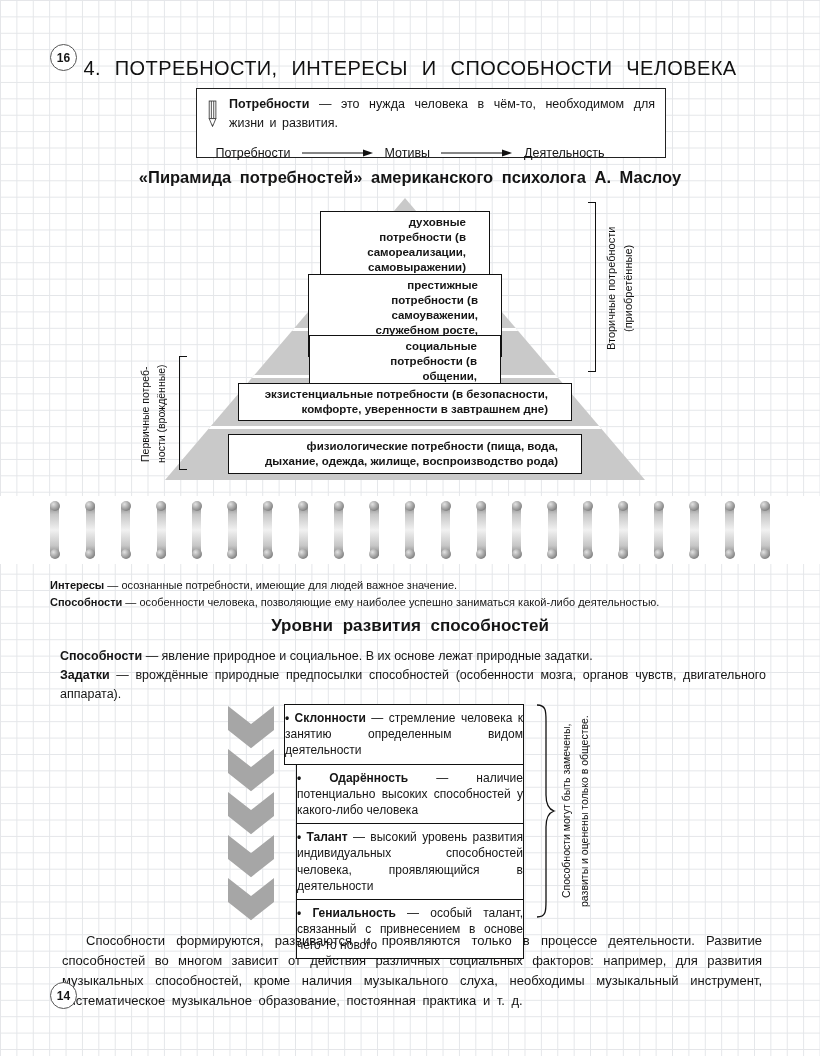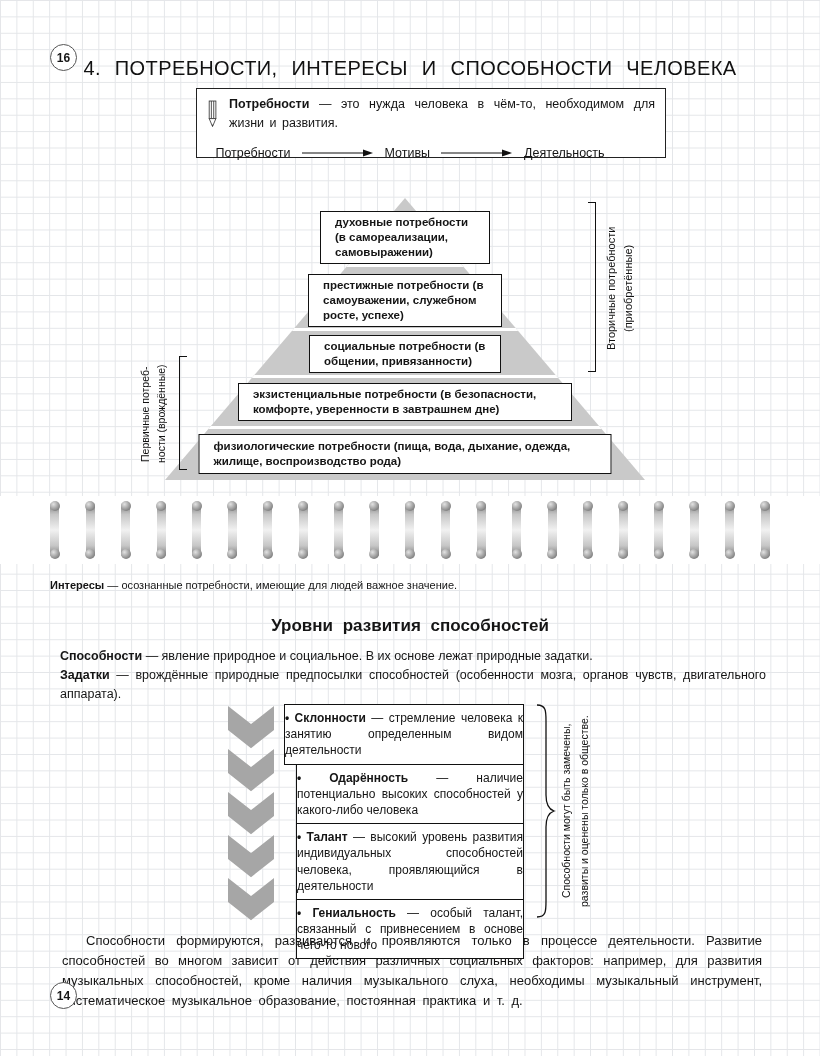--- a/index.html
+++ b/index.html
@@ -54,28 +54,28 @@
   .pyramid{position:absolute;left:165px;top:198px;width:480px;height:282px;}
   .pyr-shape{
     position:absolute;inset:0;background:var(--pyramid-fill);
     clip-path:polygon(50% 0,100% 100%,0 100%);
   }
   .pyr-sep{position:absolute;left:0;right:0;height:3px;background:#fff;}
   .s1{top:66px;}.s2{top:130px;}.s3{top:177px;}.s4{top:228px;}
   .pyr-label{
     position:absolute;left:50%;transform:translateX(-50%);
     background:#fff;border:1px solid #111;
-    font-size:11.5px;font-weight:bold;line-height:1.3;text-align:left;
-    display:flex;align-items:center;justify-content:center;padding:3px 14px;
+    font-size:11.5px;font-weight:bold;line-height:1.3;text-align:right;
+    display:flex;align-items:center;justify-content:center;padding:3px 23px;
   }
   .pl1{top:13px;width:170px;min-height:50px;}
   .pl2{top:76px;width:194px;min-height:50px;}
   .pl3{top:137px;width:192px;min-height:36px;}
   .pl4{top:185px;width:334px;min-height:38px;}
-  .pl5{top:236px;width:413px;min-height:40px;}
+  .pl5{top:236px;width:354px;min-height:40px;}
   
   .bracket{position:absolute;}
   .bracket-right{left:588px;top:202px;width:8px;height:170px;
     border-top:1px solid #111;border-right:1px solid #111;border-bottom:1px solid #111;}
   .bracket-left{left:179px;top:356px;width:8px;height:114px;
     border-top:1px solid #111;border-left:1px solid #111;border-bottom:1px solid #111;}
   .vtext{
     position:absolute;writing-mode:vertical-rl;transform:rotate(180deg);
     font-size:11px;line-height:1.5;text-align:center;color:#111;
   }
@@ -152,20 +152,21 @@
       <polygon points="61,1.5 71,5 61,8.5" fill="#111"></polygon>
     </svg>
     <span>Мотивы</span>
     <svg class="arrow" width="72" height="10" viewBox="0 0 72 10">
       <line x1="0" y1="5" x2="62" y2="5" stroke="#111" stroke-width="1.2"></line>
       <polygon points="61,1.5 71,5 61,8.5" fill="#111"></polygon>
     </svg>
     <span>Деятельность</span>
   </div>
 
+  <h2 class="pyr-title">«Пирамида потребностей» американского психолога А. Маслоу</h2>
 
   <div class="pyramid">
     <div class="pyr-shape">
       <div class="pyr-sep s1"></div>
       <div class="pyr-sep s2"></div>
       <div class="pyr-sep s3"></div>
       <div class="pyr-sep s4"></div>
     </div>
     <div class="pyr-label pl1">духовные потребности (в самореализации, самовыражении)</div>
     <div class="pyr-label pl2">престижные потребности (в самоуважении, служебном росте, успехе)</div>
@@ -205,20 +206,21 @@
     <span class="spiral"></span>
     <span class="spiral"></span>
     <span class="spiral"></span>
     <span class="spiral"></span>
     <span class="spiral"></span>
     <span class="spiral"></span>
   </div>
 
   <div class="defs">
     <p><b>Интересы</b> <span>— осознанные потребности, имеющие для людей важное значение.</span></p>
+    <p><b>Способности</b> <span>— особенности человека, позволяющие ему наиболее успешно заниматься какой-либо деятельностью.</span></p>
   </div>
 
   <h2 class="sec-title">Уровни развития способностей</h2>
 
   <div class="intro">
     <p><b>Способности</b> <span>— явление природное и социальное. В их основе лежат природные задатки.</span></p>
     <p><b>Задатки</b> <span>— врождённые природные предпосылки способностей (особенности мозга, органов чувств, двигательного аппарата).</span></p>
   </div>
 
   <div class="chevrons">

